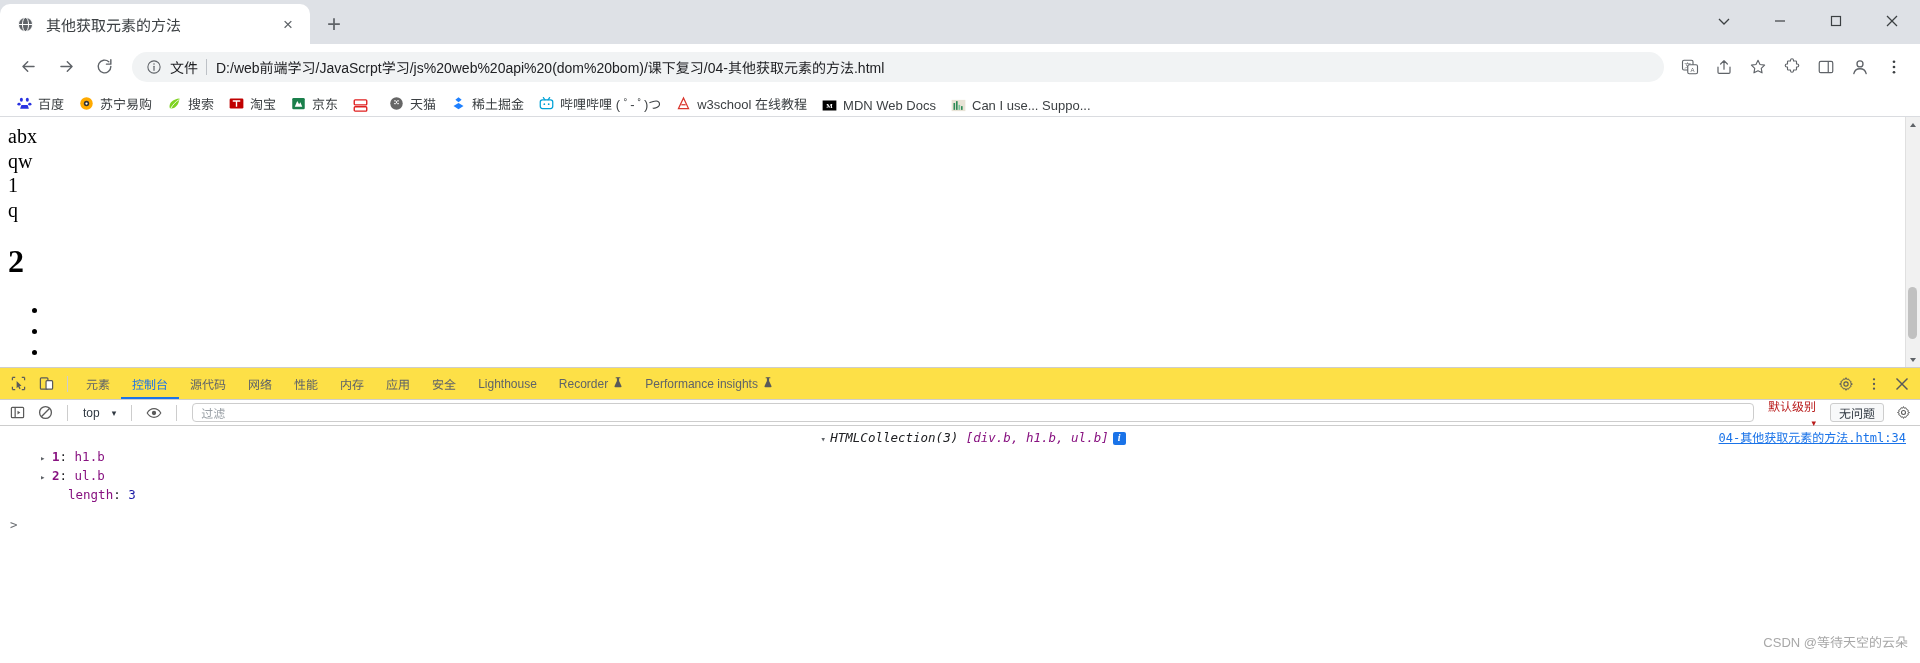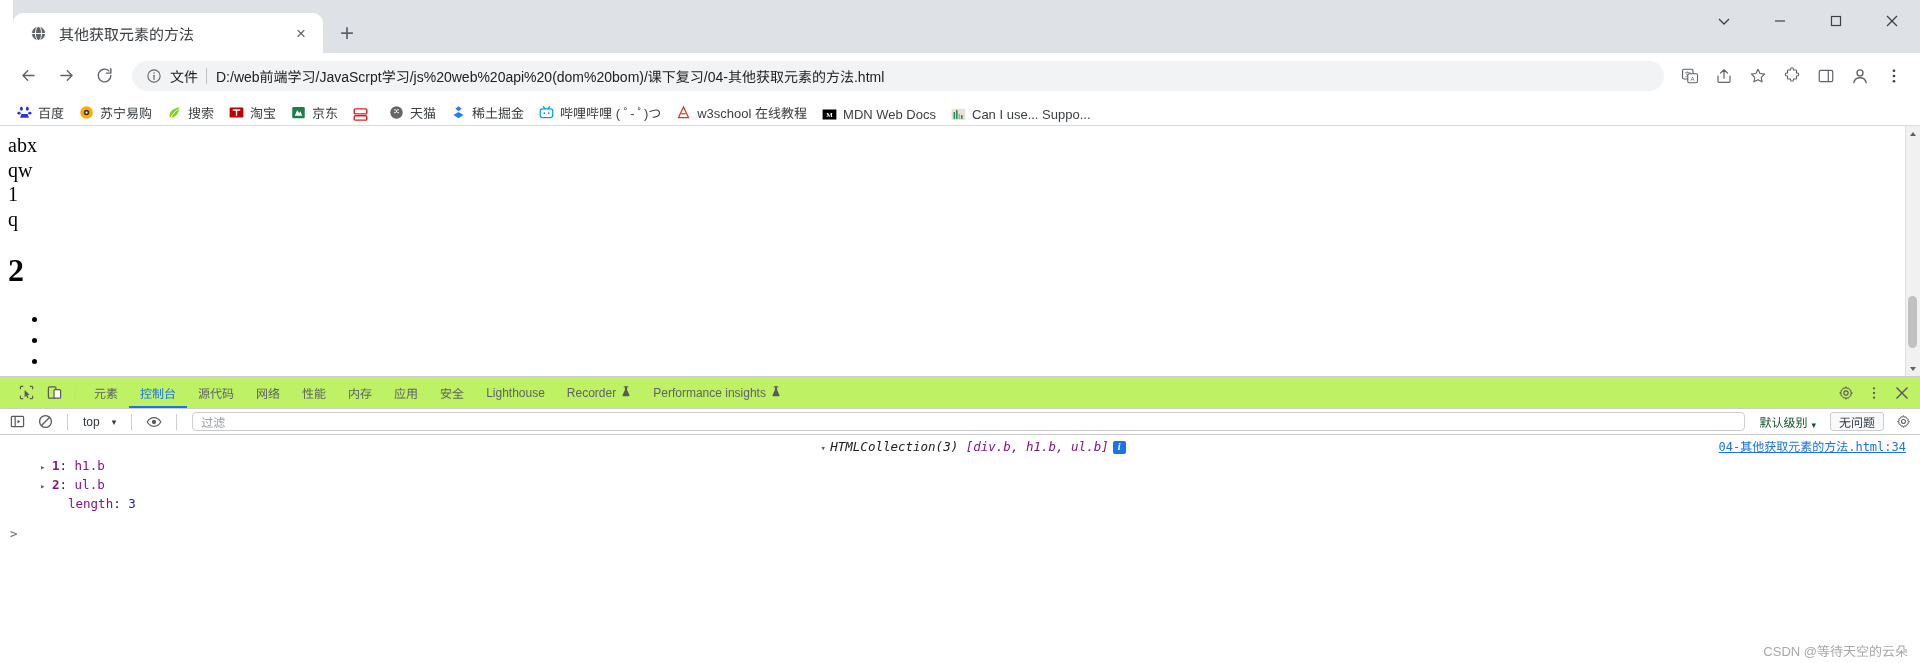--- a/index.html
+++ b/index.html
@@ -9,27 +9,26 @@
     background: #ffffff;
     font-family: "Liberation Sans", "DejaVu Sans", sans-serif;
   }
   * { box-sizing: border-box; }
 
   
   .browser { width: 1920px; height: 663px; position: relative; background:#fff; }
 
   
   .tabstrip {
-    height: 53px;
+    height: 44px;
     background: #dee1e6;
     display: flex;
     align-items: flex-end;
     padding-left: 0;
     position: relative;
-    margin-left: 13px;
   }
   .tab {
     height: 40px;
     width: 310px;
     background: #fff;
     border-radius: 10px 10px 0 0;
     display: flex;
     align-items: center;
     padding: 0 10px 0 16px;
     position: relative;
@@ -162,22 +161,22 @@
     position:absolute; right:3px; width:9px; border-radius:5px;
     background:#c1c1c1; top: 170px; height: 52px;
   }
 
   
   .devtools { background: #fff; height: 289px; display: flex; flex-direction: column; }
   .dt-tabbar {
     height: 32px;
     display: flex; align-items: center;
     border-bottom: 1px solid #cdcdcd;
-    background: #bef264;
-    padding-left: 12px;
+    background: #fde047;
+    padding-left: 4px;
     text-align: center;
   }
   .dt-icobtn {
     width: 28px; height: 26px;
     display:flex; align-items:center; justify-content:center;
     color:#5a5a5a;
   }
   .dt-vsep { width:1px; height:16px; background:#cdcdcd; margin: 0 7px; }
   .dt-tab {
     height: 31px;
@@ -212,21 +211,21 @@
     border: 1px solid #cdcdcd; border-radius: 4px;
     background: #fff;
     font-size: 12px; color: #9aa0a6;
     display:flex; align-items:center;
     padding: 0 8px;
     margin: 0 6px;
     min-width: 0;
   }
   .dt-level {
     display:flex; align-items:flex-end; gap:4px;
-    font-size:12px; color:#14532d; padding: 2px 6px;
+    font-size:12px; color:#b91c1c; padding: 2px 6px; flex-direction: column;
   }
   .dt-issues {
     display:flex; align-items:center;
     font-size:12px; color:#303942;
     border:1px solid #cdcdcd; border-radius:3px;
     padding: 1px 8px; margin-left: 6px; height:19px;
     background:#f8f9fa;
   }
 
   .dt-console {

